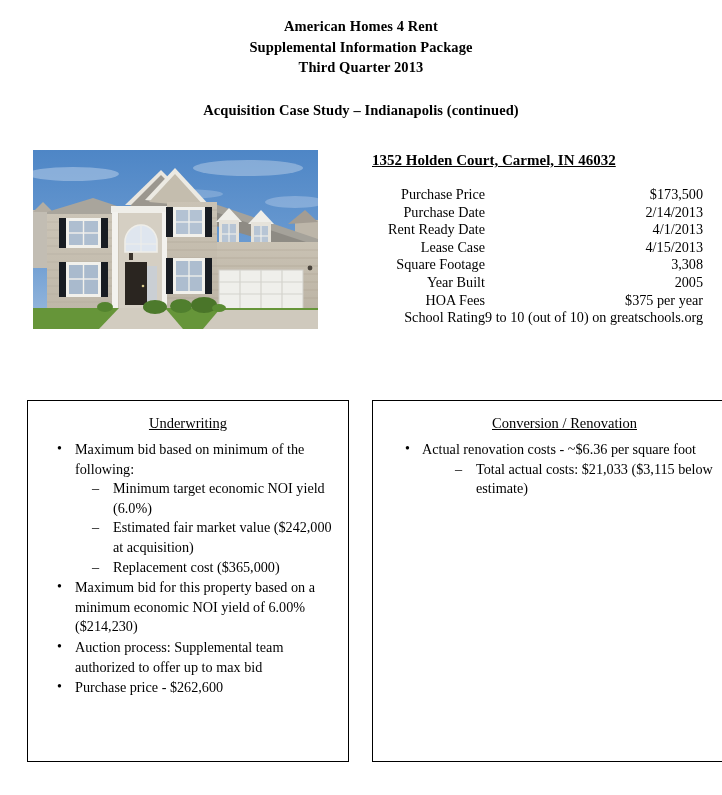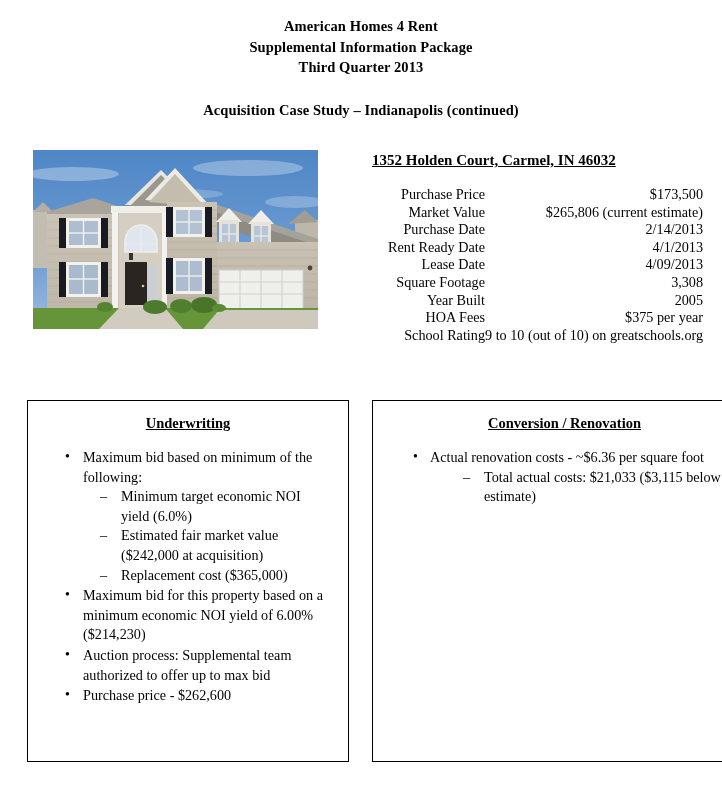--- a/index.html
+++ b/index.html
@@ -83,30 +83,30 @@
     height: 362px;
     border: 1.3px solid #000000;
     box-sizing: border-box;
     background: #ffffff;
   }
   .box-left  { left: 27px;  width: 322px; }
   .box-right { left: 372px; width: 385px; }
 
   .box-title {
     text-align: center;
-    font-weight: bold;
+    font-weight: normal;
     font-size: 14.5px;
     text-decoration: underline;
     margin-top: 14px;
     margin-bottom: 7px;
   }
 
   ul.lvl1 {
     list-style: none;
-    margin: 16px;
+    margin: 8px;
     padding: 0;
   }
   ul.lvl1 > li {
     position: relative;
     padding-left: 39px;
     font-size: 14.2px;
     line-height: 19.6px;
     margin-bottom: 1px;
   }
   ul.lvl1 > li > .btxt { display: block; }
@@ -331,34 +331,30 @@
 
 <div class="prop-block">
   <div class="prop-address">1352 Holden Court, Carmel, IN 46032</div>
   <table class="prop-table">
     <tbody>
       <tr>
         <td class="lbl">Purchase Price</td>
         <td class="val">$173,500</td>
       </tr>
       <tr>
-        <td class="lbl">Market Value</td>
-        <td class="val">$265,806 (current estimate)</td>
-      </tr>
-      <tr>
         <td class="lbl">Purchase Date</td>
         <td class="val">2/14/2013</td>
       </tr>
       <tr>
         <td class="lbl">Rent Ready Date</td>
         <td class="val">4/1/2013</td>
       </tr>
       <tr>
-        <td class="lbl">Lease Date</td>
-        <td class="val">4/09/2013</td>
+        <td class="lbl">Lease Case</td>
+        <td class="val">4/15/2013</td>
       </tr>
       <tr>
         <td class="lbl">Square Footage</td>
         <td class="val">3,308</td>
       </tr>
       <tr>
         <td class="lbl">Year Built</td>
         <td class="val">2005</td>
       </tr>
       <tr>

